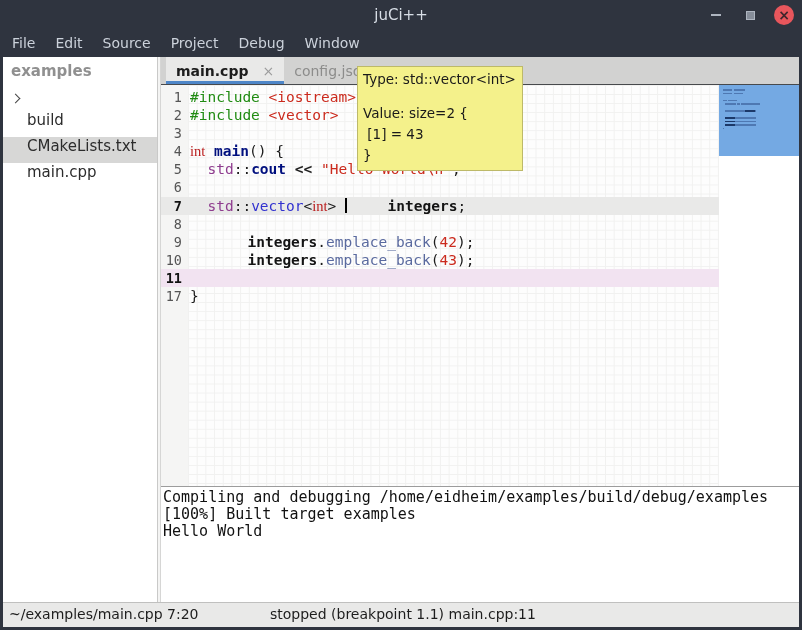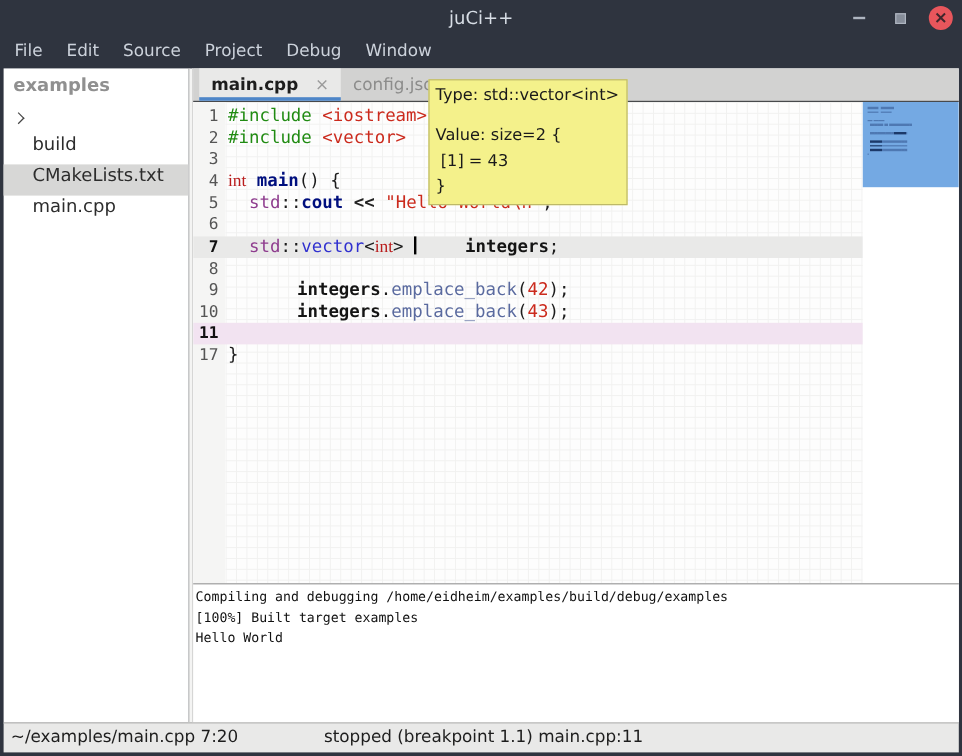--- a/index.html
+++ b/index.html
@@ -75,21 +75,21 @@
   .minimap { position:absolute; top:0; right:0; width:80px; height:100%; background:#fff; }
   .viewport { position:absolute; left:0; top:0; right:0; height:71px; background:#74a9e3; padding:4px 0 0 4px; }
   .mline { height:3.5px; position:relative; }
   .mseg { display:inline-block; height:1.8px; vertical-align:top; }
   .mn { background:rgba(40,72,130,0.5); }
   .mv { background:rgba(13,38,84,0.85); }
   .ms { background:transparent; }
   
   .terminal { position:absolute; left:0; right:0; top:429px; bottom:0; background:#fff;
     border-top:1px solid #9c9c9c; padding:2px 0 0 2px; }
-  .term-line { font-family:"DejaVu Sans Mono", monospace; font-size:11px; line-height:17px; color:#111; white-space:pre; }
+  .term-line { font-family:"DejaVu Sans Mono", monospace; font-size:15px; line-height:17px; color:#111; white-space:pre; }
   
   .tooltip { position:absolute; left:357px; top:66px; z-index:50; background:#f4f18b;
     border:1px solid #bdb969; padding:2px 6px 4px 5px; min-width:148px; }
   .tip-line { font-size:13.5px; line-height:21px; color:#1a1a1a; white-space:pre; }
   .tip-line.blank { height:13px; line-height:13px; }
   
   .statusbar { position:absolute; left:3px; right:3px; bottom:3px; height:25px; background:#e9e9e8;
     border-top:1px solid #c0c0bf; font-size:14px; color:#1d1d1d; }
   .statusbar .sb-left { position:absolute; left:6px; top:3px; }
   .statusbar .sb-debug { position:absolute; left:267px; top:3px; }

